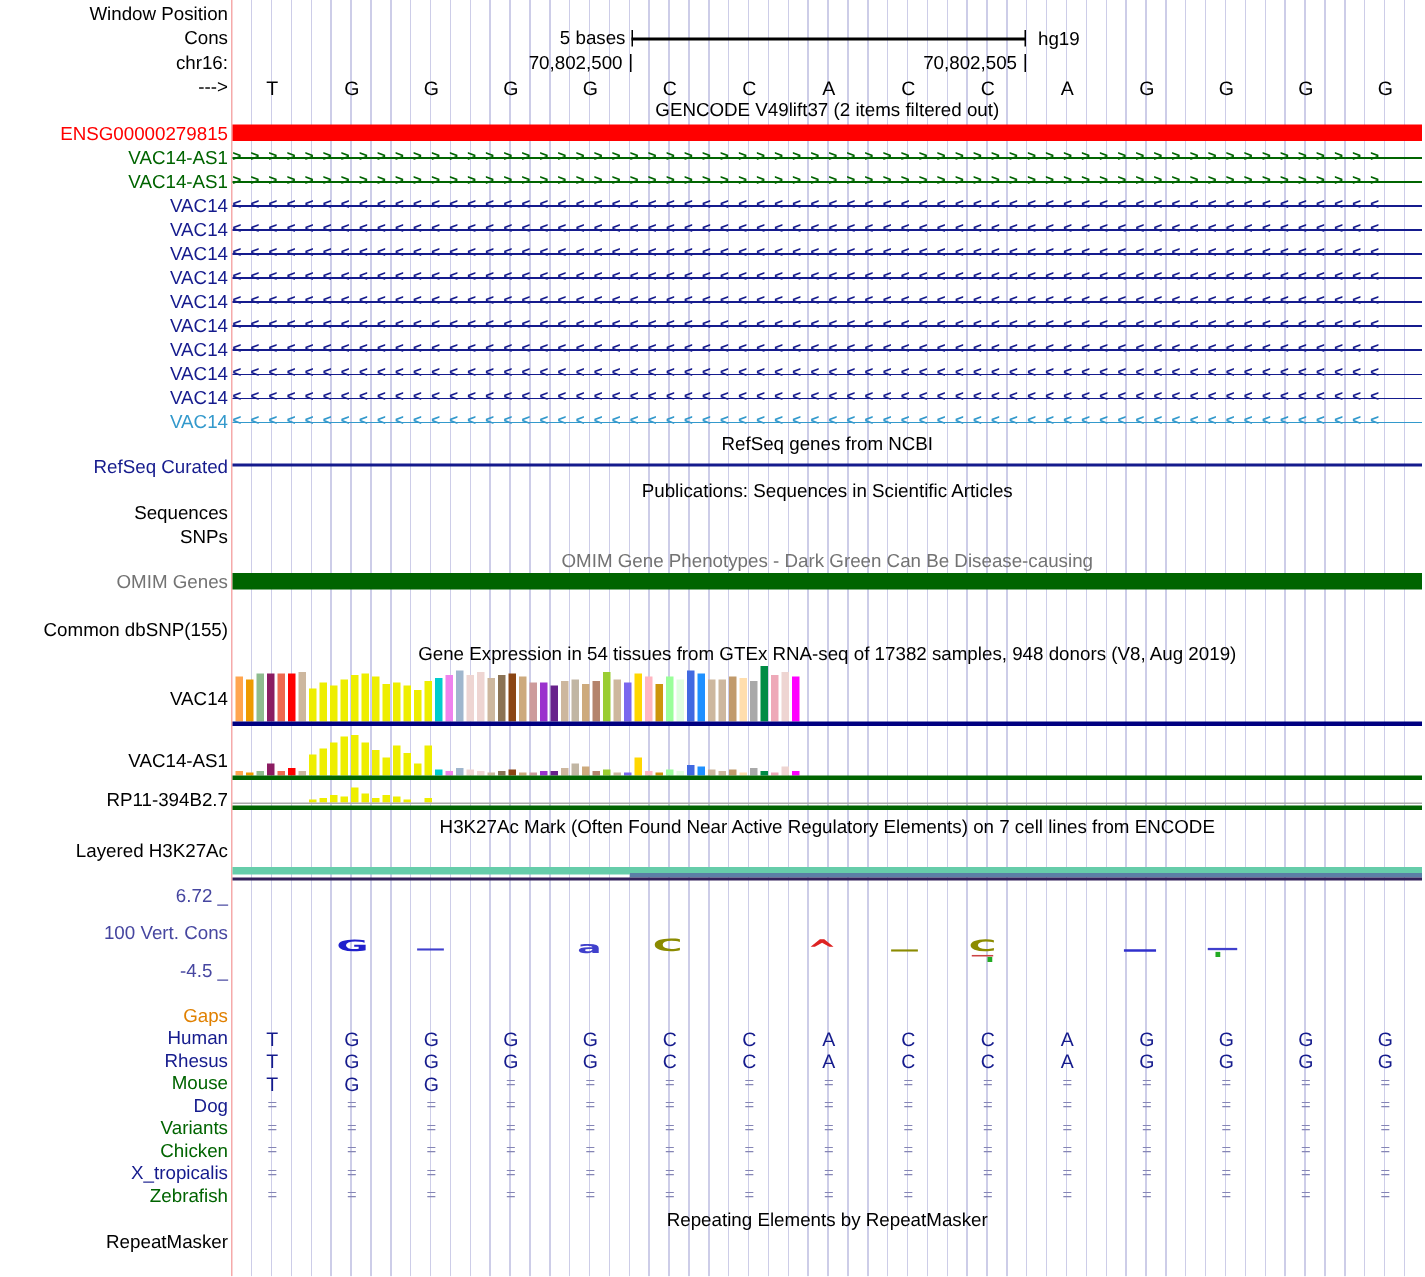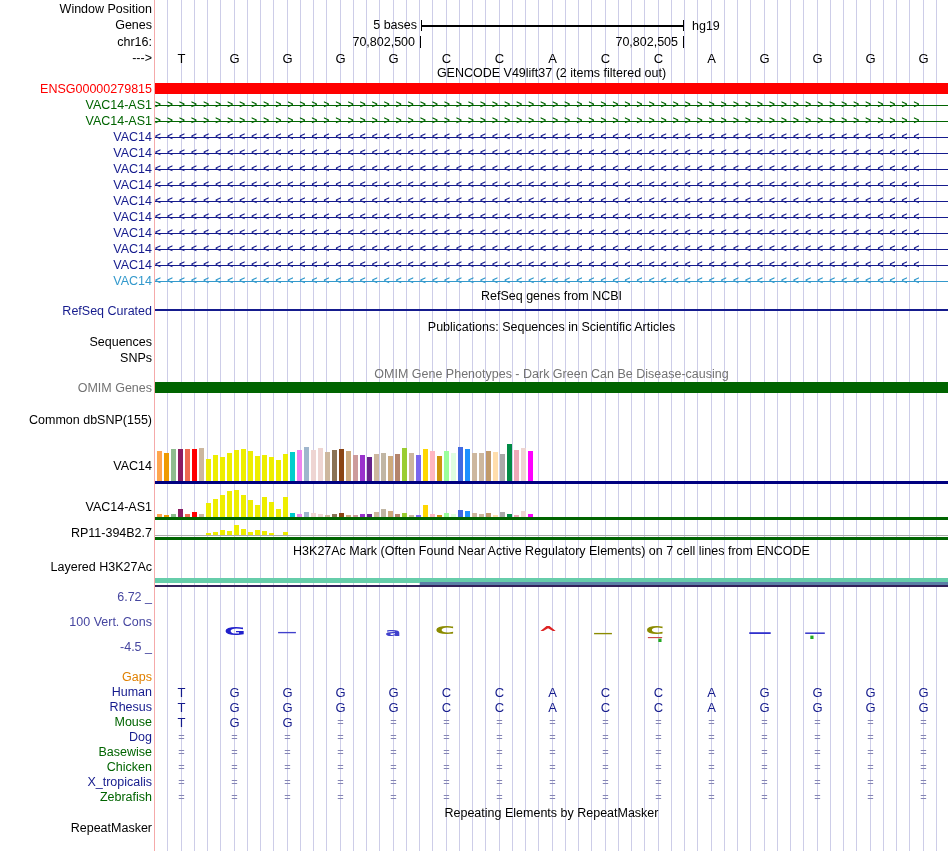--- a/index.html
+++ b/index.html
@@ -25,21 +25,21 @@
 </style>
 </head>
 <body>
 
 <div id="browser">
   <div class="gridlines"></div>
   <div class="boundary"></div>
 
   <div class="lbl" style="top:3px">Window Position</div>
 
-  <div class="lbl" style="top:19px">Genes</div>
+  <div class="lbl" style="top:19px">Cons</div>
   <div class="rt" style="top:19px;right:533px">5 bases</div>
   <div class="hline" style="left:421px;top:25px;width:263px;height:1.5px;background:#000"></div>
   <div class="tick" style="left:421px;top:20px;height:11px"></div>
   <div class="tick" style="left:683px;top:20px;height:11px"></div>
   <div class="hline" style="left:692px;top:19px;white-space:nowrap">hg19</div>
 
   <div class="lbl" style="top:36px">chr16:</div>
   <div class="rt" style="top:36px;right:535px">70,802,500</div>
   <div class="tick" style="left:420px;top:36px;height:12px"></div>
   <div class="rt" style="top:36px;right:272px">70,802,505</div>
@@ -101,20 +101,21 @@
   <div class="title" style="top:321px">Publications: Sequences in Scientific Articles</div>
   <div class="lbl" style="top:336px">Sequences</div>
   <div class="lbl" style="top:352px">SNPs</div>
 
   <div class="title c-green" style="top:368px">OMIM Gene Phenotypes - Dark Green Can Be Disease-causing</div>
   <div class="lbl c-green" style="top:382px">OMIM Genes</div>
   <div class="hline" style="left:155px;top:382px;width:793px;height:11px;background:#006400"></div>
 
   <div class="lbl" style="top:414px">Common dbSNP(155)</div>
 
+  <div class="title" style="top:430px">Gene Expression in 54 tissues from GTEx RNA-seq of 17382 samples, 948 donors (V8, Aug 2019)</div>
   <div class="lbl" style="top:460px">VAC14</div>
   <div id="chart-0">
       <div class="bar" style="left: 157px; top: 451px; height: 30px; background: rgb(255, 165, 79);"></div>
       <div class="bar" style="left: 164px; top: 453px; height: 28px; background: rgb(238, 154, 0);"></div>
       <div class="bar" style="left: 171px; top: 449px; height: 32px; background: rgb(143, 188, 143);"></div>
       <div class="bar" style="left: 178px; top: 449px; height: 32px; background: rgb(139, 28, 98);"></div>
       <div class="bar" style="left: 185px; top: 449px; height: 32px; background: rgb(238, 106, 80);"></div>
       <div class="bar" style="left: 192px; top: 449px; height: 32px; background: rgb(255, 0, 0);"></div>
       <div class="bar" style="left: 199px; top: 448px; height: 33px; background: rgb(205, 183, 158);"></div>
       <div class="bar" style="left: 206px; top: 459px; height: 22px; background: rgb(238, 238, 0);"></div>
@@ -326,21 +327,21 @@
       <div class="aligncell" style="left: 446.5px; top: 731px; color: rgb(133, 133, 181); font-size: 11px;">=</div>
       <div class="aligncell" style="left: 499.5px; top: 731px; color: rgb(133, 133, 181); font-size: 11px;">=</div>
       <div class="aligncell" style="left: 552.5px; top: 731px; color: rgb(133, 133, 181); font-size: 11px;">=</div>
       <div class="aligncell" style="left: 605.5px; top: 731px; color: rgb(133, 133, 181); font-size: 11px;">=</div>
       <div class="aligncell" style="left: 658.5px; top: 731px; color: rgb(133, 133, 181); font-size: 11px;">=</div>
       <div class="aligncell" style="left: 711.5px; top: 731px; color: rgb(133, 133, 181); font-size: 11px;">=</div>
       <div class="aligncell" style="left: 764.5px; top: 731px; color: rgb(133, 133, 181); font-size: 11px;">=</div>
       <div class="aligncell" style="left: 817.5px; top: 731px; color: rgb(133, 133, 181); font-size: 11px;">=</div>
       <div class="aligncell" style="left: 870.5px; top: 731px; color: rgb(133, 133, 181); font-size: 11px;">=</div>
       <div class="aligncell" style="left: 923.5px; top: 731px; color: rgb(133, 133, 181); font-size: 11px;">=</div>
-      <div class="lbl" style="top: 746px; color: rgb(0, 100, 0);">Basewise</div>
+      <div class="lbl" style="top: 746px; color: rgb(0, 100, 0);">Variants</div>
       <div class="aligncell" style="left: 181.5px; top: 746px; color: rgb(133, 133, 181); font-size: 11px;">=</div>
       <div class="aligncell" style="left: 234.5px; top: 746px; color: rgb(133, 133, 181); font-size: 11px;">=</div>
       <div class="aligncell" style="left: 287.5px; top: 746px; color: rgb(133, 133, 181); font-size: 11px;">=</div>
       <div class="aligncell" style="left: 340.5px; top: 746px; color: rgb(133, 133, 181); font-size: 11px;">=</div>
       <div class="aligncell" style="left: 393.5px; top: 746px; color: rgb(133, 133, 181); font-size: 11px;">=</div>
       <div class="aligncell" style="left: 446.5px; top: 746px; color: rgb(133, 133, 181); font-size: 11px;">=</div>
       <div class="aligncell" style="left: 499.5px; top: 746px; color: rgb(133, 133, 181); font-size: 11px;">=</div>
       <div class="aligncell" style="left: 552.5px; top: 746px; color: rgb(133, 133, 181); font-size: 11px;">=</div>
       <div class="aligncell" style="left: 605.5px; top: 746px; color: rgb(133, 133, 181); font-size: 11px;">=</div>
       <div class="aligncell" style="left: 658.5px; top: 746px; color: rgb(133, 133, 181); font-size: 11px;">=</div>

